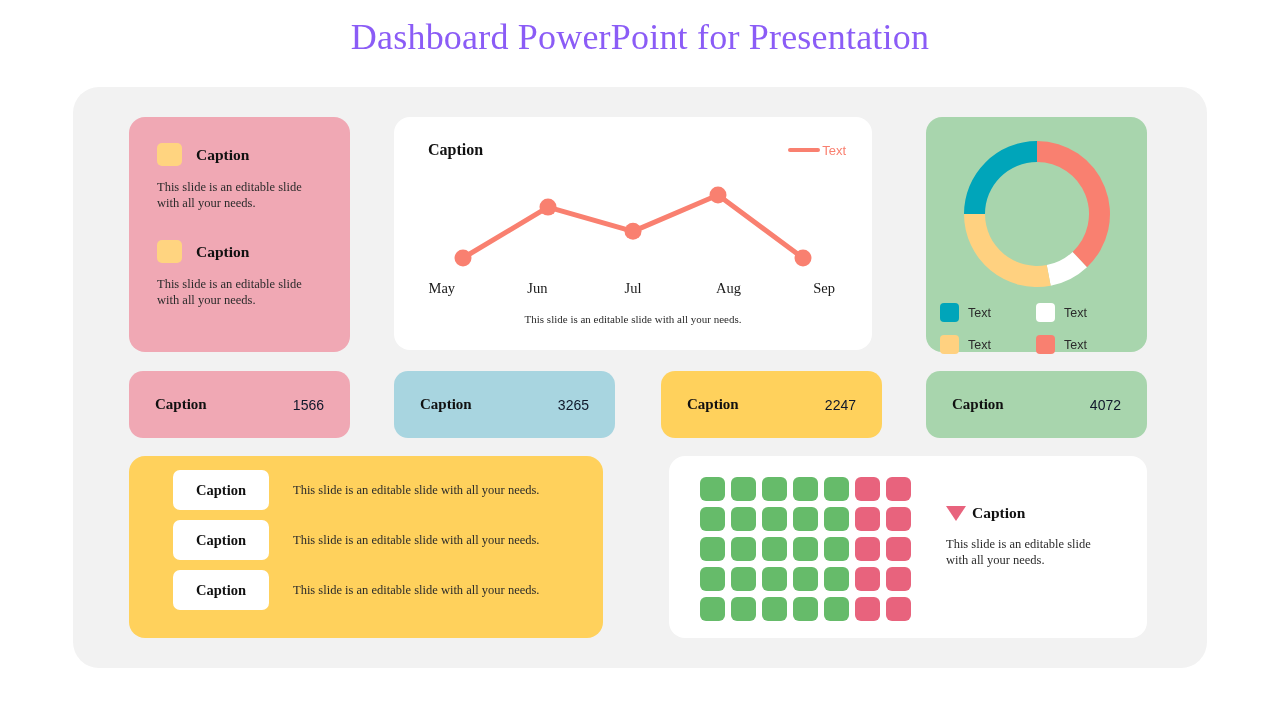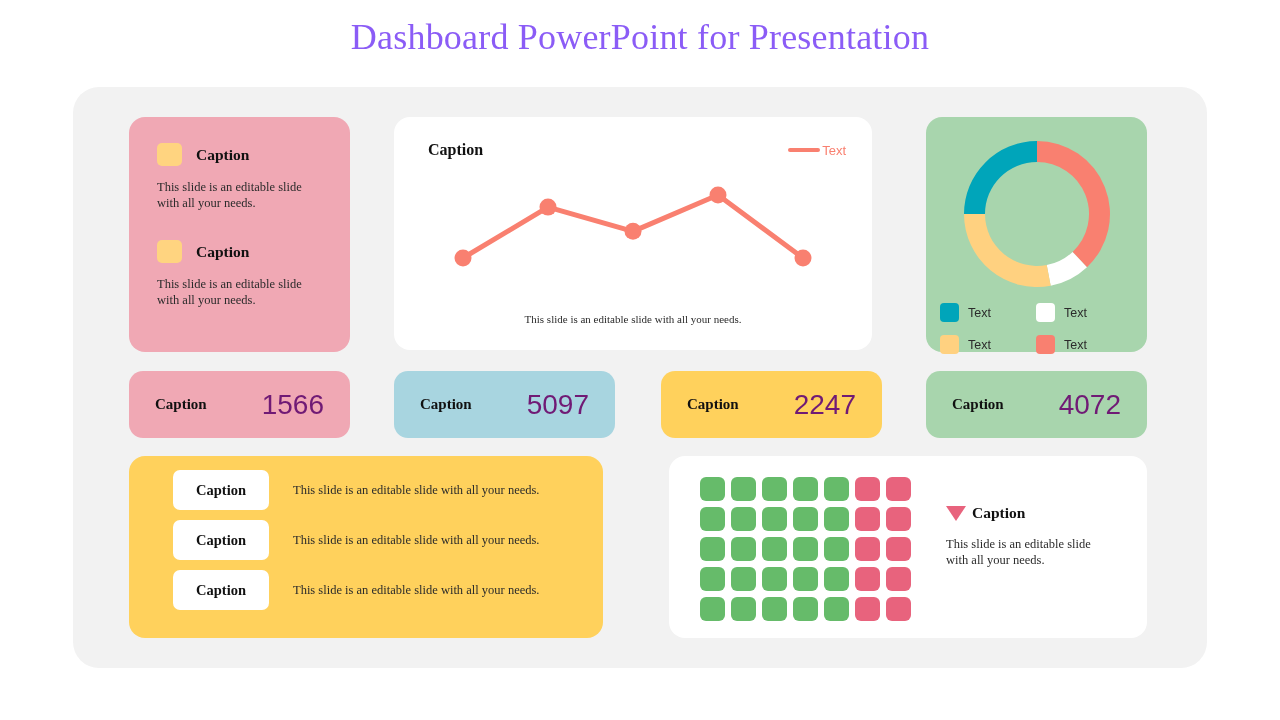--- a/index.html
+++ b/index.html
@@ -136,21 +136,21 @@
     border-radius: 14px;
     display: flex; align-items: center; justify-content: space-between;
     padding: 0 26px 0 26px;
   }
   .stat-label {
     font-family: "Liberation Serif", serif;
     font-weight: bold; font-size: 15px; color: #111;
   }
   .stat-value {
     font-family: "Liberation Sans", sans-serif;
-    font-size: 28px; color: #701a75;
+    font-size: 14px; color: #0f172a;
   }
   .stat-1 { left: 129px; width: 221px; background: #f0a8b4; }
   .stat-2 { left: 394px; width: 221px; background: #a8d5e0; }
   .stat-3 { left: 661px; width: 221px; background: #ffd15c; }
   .stat-4 { left: 926px; width: 221px; background: #a8d5ad; }
 
   
   .list-card {
     left: 129px; top: 456px;
     width: 474px; height: 182px;
@@ -249,20 +249,27 @@
     <polyline id="line-path" fill="none" stroke="#f98070" stroke-width="5" stroke-linecap="round" stroke-linejoin="round" points="69,141 154,90.11538461538461 239,114.34615384615384 324,78 409,141"></polyline>
     <g id="line-dots">
         <circle cx="69" cy="141" r="8.5" fill="#f98070"></circle>
         <circle cx="154" cy="90.11538461538461" r="8.5" fill="#f98070"></circle>
         <circle cx="239" cy="114.34615384615384" r="8.5" fill="#f98070"></circle>
         <circle cx="324" cy="78" r="8.5" fill="#f98070"></circle>
         <circle cx="409" cy="141" r="8.5" fill="#f98070"></circle>
       </g>
   </svg>
 
+  <div class="xaxis">
+    <span>May</span>
+    <span>Jun</span>
+    <span>Jul</span>
+    <span>Aug</span>
+    <span>Sep</span>
+  </div>
   <div class="chart-foot">This slide is an editable slide with all your needs.</div>
 </div>
 
 <div class="card donut-card">
   <div class="donut-wrap">
     <svg viewBox="0 0 154 154" width="154" height="154">
       <g id="donut-segments" transform="translate(77,77)">
           <path d="M 4.469960816887839e-15 -73 A 73 73 0 0 1 49.97193873279427 53.21470980176304 L 35.596449508291805 37.9063686259134 A 52 52 0 0 0 3.184081677783118e-15 -52 Z" fill="#f98070"></path>
           <path d="M 49.97193873279427 53.21470980176304 A 73 73 0 0 1 13.678835964757889 71.70696930319427 L 9.743828358457675 51.07893703789181 A 52 52 0 0 0 35.596449508291805 37.9063686259134 Z" fill="#ffffff"></path>
           <path d="M 13.678835964757889 71.70696930319427 A 73 73 0 0 1 -73 -5.5897103004333464e-14 L -52 -3.981711446884027e-14 A 52 52 0 0 0 9.743828358457675 51.07893703789181 Z" fill="#ffd180"></path>
@@ -289,21 +296,21 @@
     </div>
   </div>
 </div>
 
 <div class="card stat stat-1">
   <div class="stat-label">Caption</div>
   <div class="stat-value">1566</div>
 </div>
 <div class="card stat stat-2">
   <div class="stat-label">Caption</div>
-  <div class="stat-value">5097</div>
+  <div class="stat-value">3265</div>
 </div>
 <div class="card stat stat-3">
   <div class="stat-label">Caption</div>
   <div class="stat-value">2247</div>
 </div>
 <div class="card stat stat-4">
   <div class="stat-label">Caption</div>
   <div class="stat-value">4072</div>
 </div>
 

